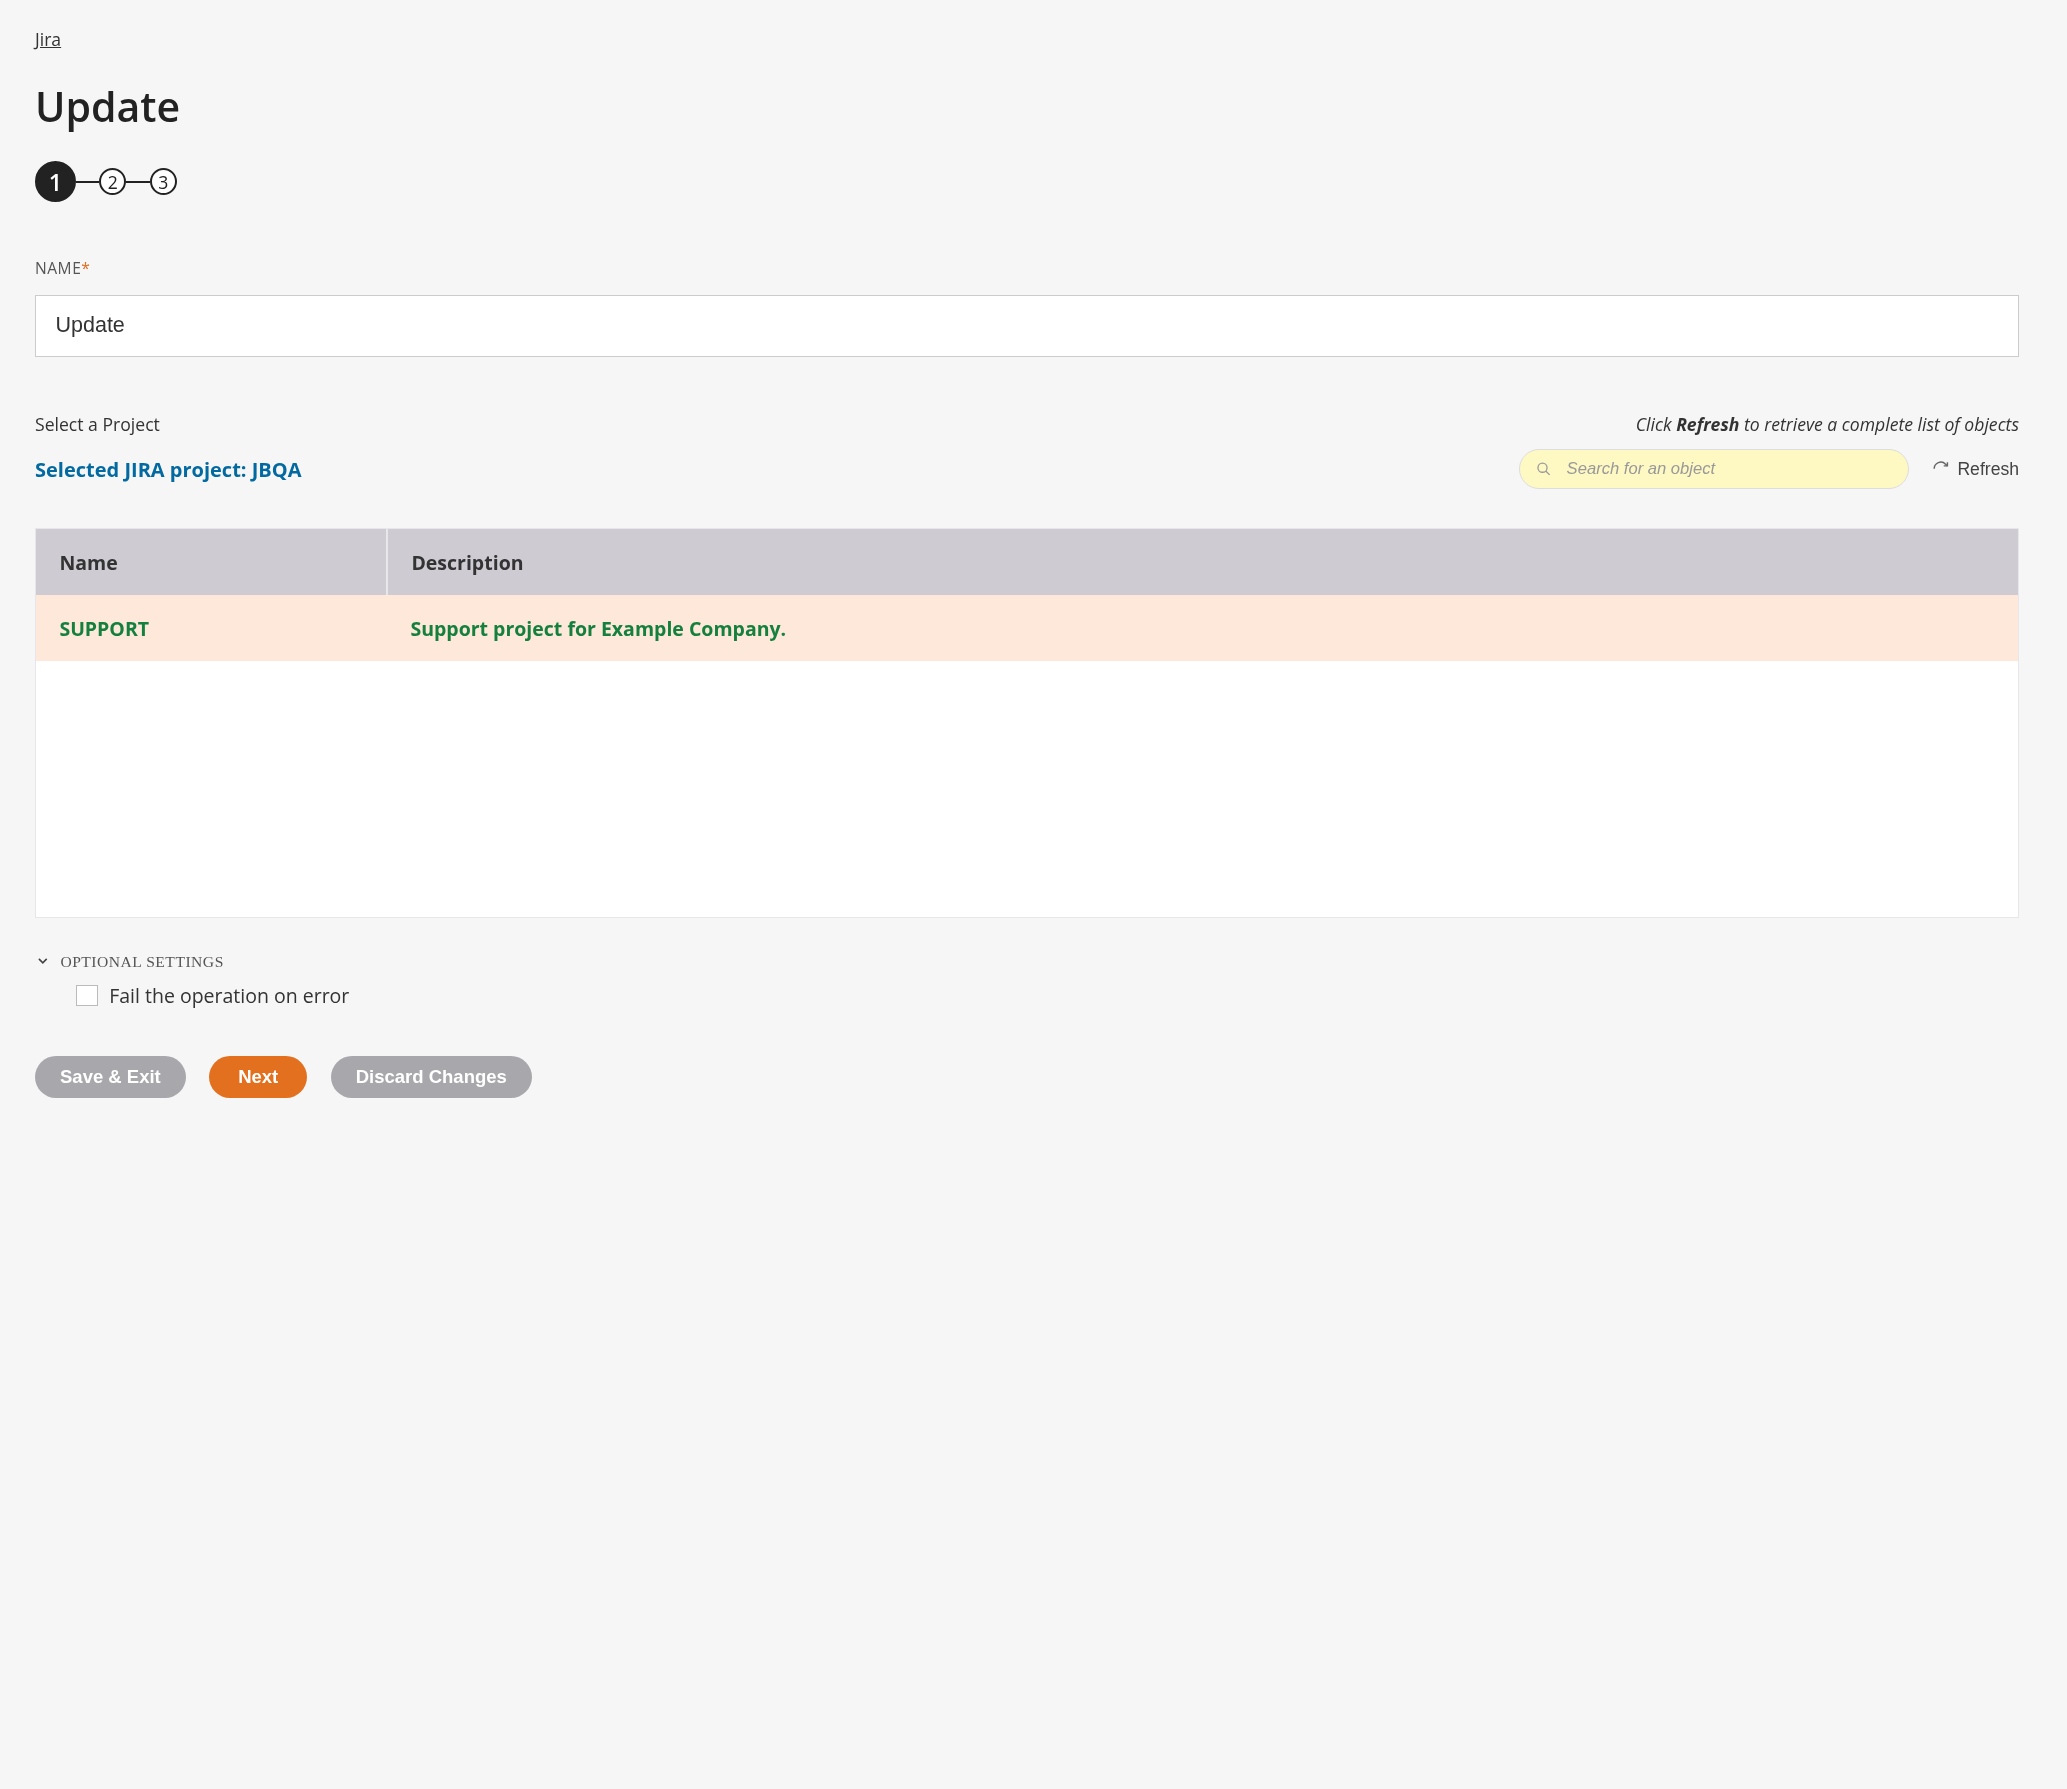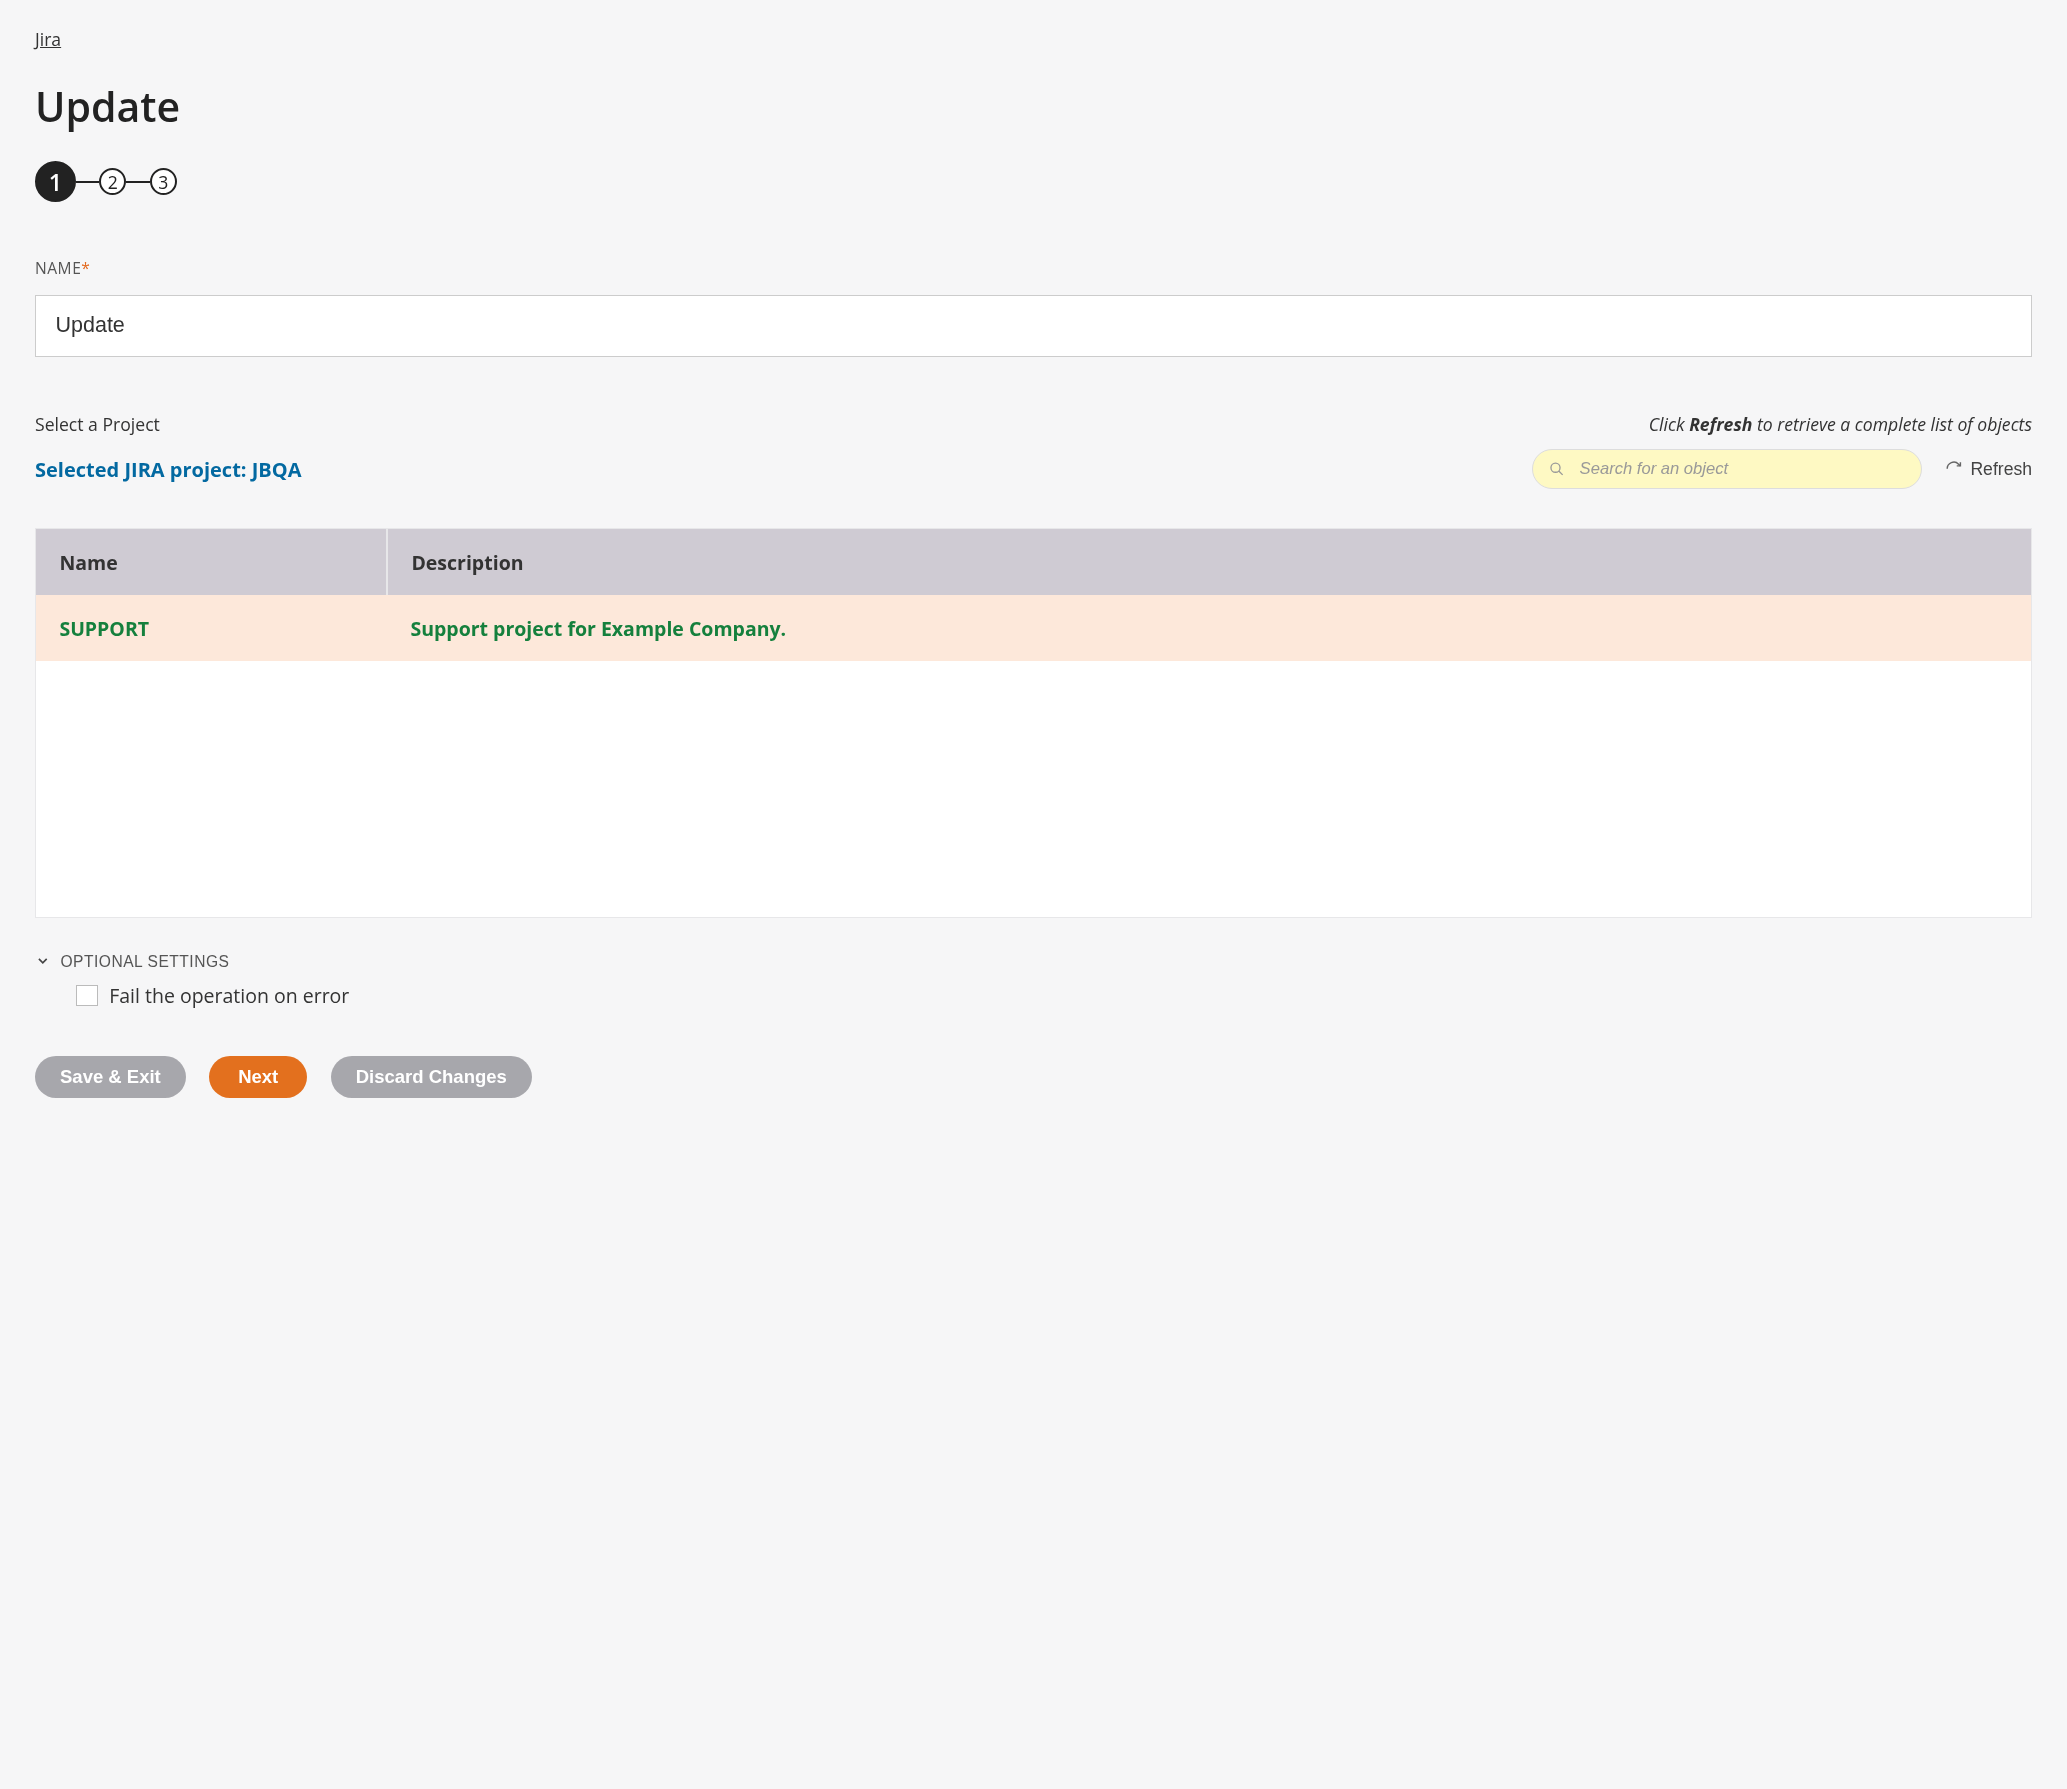--- a/index.html
+++ b/index.html
@@ -3,21 +3,21 @@
 <meta charset="utf-8">
 <style>
   * { box-sizing: border-box; margin: 0; padding: 0; }
   html, body {
     font-family: -apple-system, BlinkMacSystemFont, "Segoe UI", "Open Sans", Helvetica, Arial, sans-serif;
     background: #f6f6f7;
     color: #333;
     font-size: 15.6px;
   }
   .page {
-    padding: 27px 35px 39px 35px;
+    padding: 27px 48px 39px 35px;
   }
   .breadcrumb {
     font-size: 17.6px;
     text-decoration: underline;
     color: #333;
   }
   .page-title {
     font-size: 41px;
     font-weight: 600;
     color: #222;
@@ -169,20 +169,21 @@
   .optional-settings {
     margin-top: 35px;
   }
   .optional-header {
     display: flex;
     gap: 9.8px;
     cursor: pointer;
     background: none;
     border: none;
     padding: 0;
+    font-family: Liberation Serif, serif;
   }
   .optional-header .chev { color: #444; display: flex; }
   .optional-header .lbl {
     font-size: 15.6px;
     letter-spacing: 0.5px;
     color: #555;
   }
   .checkbox-row {
     display: flex;
     align-items: center;

